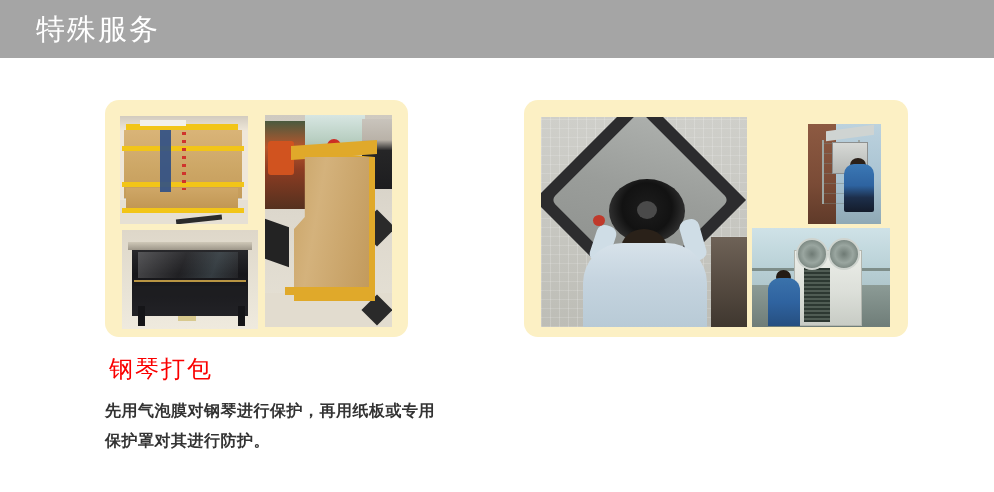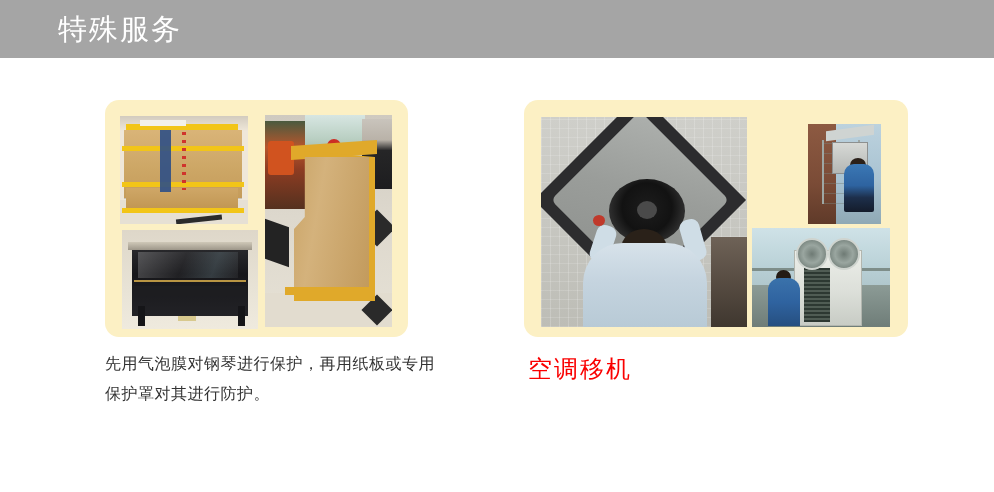--- a/index.html
+++ b/index.html
@@ -19,21 +19,21 @@
   .header-bar {
     position: absolute;
     left: 0;
     top: 0;
     width: 994px;
     height: 58px;
     background: #a5a5a5;
   }
   .header-title {
     position: absolute;
-    left: 58px;
+    left: 36px;
     top: 9px;
     font-size: 29px;
     line-height: 40px;
     letter-spacing: 2px;
     color: #ffffff;
     font-weight: normal;
     white-space: nowrap;
   }
 
   
@@ -332,21 +332,21 @@
     white-space: nowrap;
   }
   .service-desc {
     margin-top: 12px;
     font-size: 16px;
     line-height: 30px;
     color: #333333;
     letter-spacing: 0.5px;
   }
   .service-item.left  .service-title { padding-left: 4px; }
-  .service-item.left  .service-desc  { padding-left: 0px; width: 330px; }
+  .service-item.left  .service-desc  { padding-left: 0px; width: 330px; font-weight: bold; }
   .service-item.right .service-title { padding-left: 4px; }
   .service-item.right .service-desc  { padding-left: 0px; width: 420px; text-indent: 6px; }
 </style>
 </head>
 <body>
 
 <div class="header-bar">
   <div class="header-title">特殊服务</div>
 </div>
 
@@ -391,20 +391,21 @@
         <div class="tile2"></div>
         <div class="tile3"></div>
         <div class="redcap"></div>
         <div class="wrap-top"></div>
         <div class="wrap-body"></div>
         <div class="wrap-bottom"></div>
       </div>
 
     </div>
 
+    <div class="service-title">钢琴打包</div>
     <div class="service-desc">先用气泡膜对钢琴进行保护，再用纸板或专用保护罩对其进行防护。</div>
   </div>
 
   <div class="service-item right">
 
     <div class="photo-card right">
 
       <div class="photo ph-ac-ceiling">
         <div class="ceiling"></div>
         <div class="panel"></div>
@@ -435,16 +436,15 @@
         <div class="cabinet"></div>
         <div class="coil"></div>
         <div class="fan1"></div>
         <div class="fan2"></div>
         <div class="worker-head"></div>
         <div class="worker"></div>
       </div>
 
     </div>
 
-    <div class="service-title">空调移机</div>
   </div>
 
 </div>
 
 </body></html>

